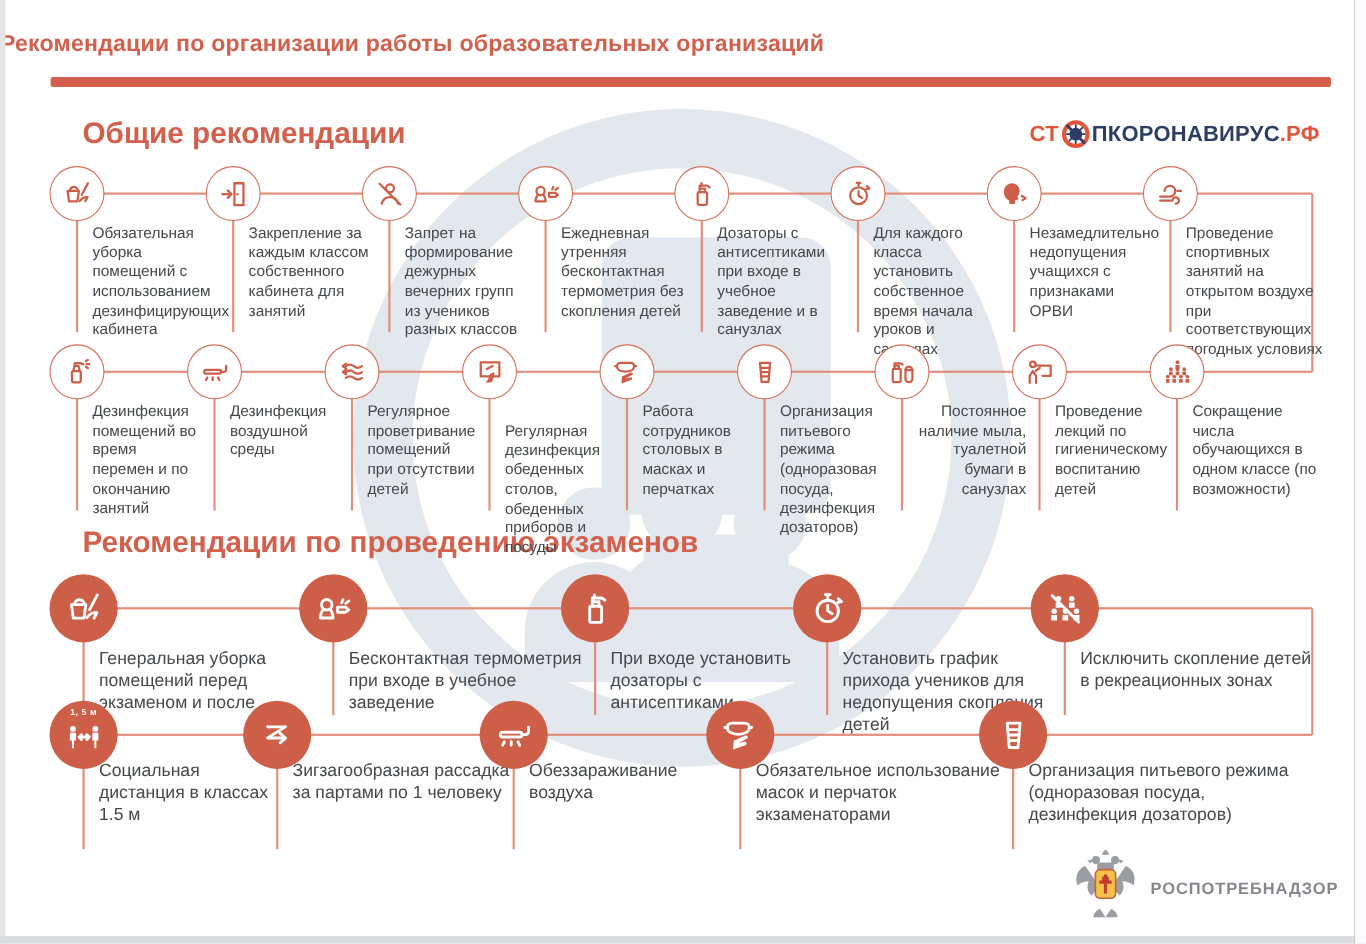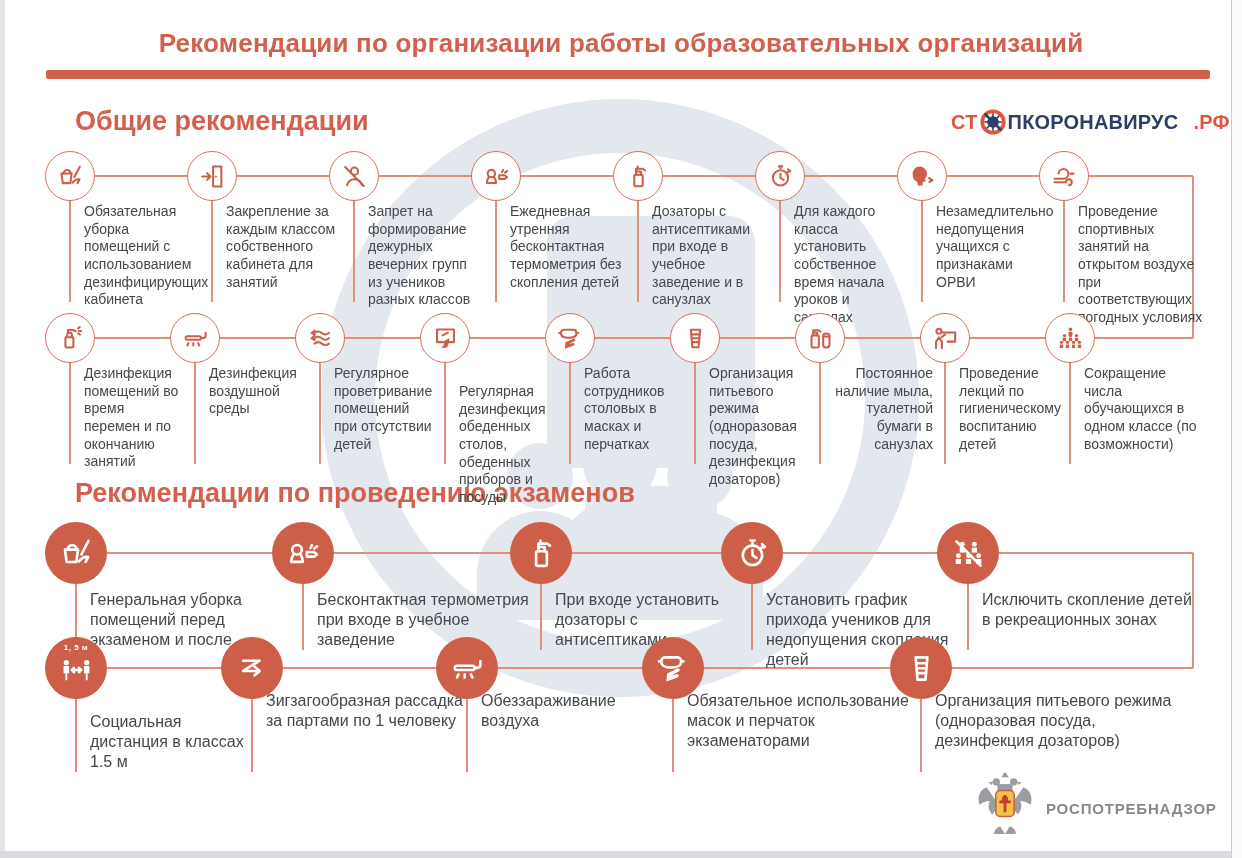--- a/index.html
+++ b/index.html
@@ -9,31 +9,31 @@
     --accent:#d2604c; --line:#e18f7b; --fill:#cd5f49; --ink:#44484b;
     --navy:#2c3e66; --logored:#e2553a; --wm:#e3e7ee;
   }
   .edge-left{position:absolute;left:0;top:0;width:5px;height:858px;background:#e5e5ea;z-index:3;}
   .edge-bottom{position:absolute;left:0;top:851px;width:1242px;height:7px;background:#d9dbe0;z-index:3;}
   .edge-rightline{position:absolute;left:1231px;top:0;width:1px;height:858px;background:#c9ccd1;z-index:3;}
   .edge-rightpad{position:absolute;left:1232px;top:0;width:10px;height:858px;background:#fbfbfd;z-index:3;}
 
   #watermark{position:absolute;left:285px;top:88px;width:670px;height:645px;z-index:0;}
 
-  .page-title{position:absolute;left:0;top:28px;width:1242px;text-align:center;
-    font-size:26px;font-weight:700;color:var(--accent);letter-spacing:.2px;z-index:1;}
+  .page-title{position:absolute;left:0;top:28px;width:1242px;
+    font-size:21px;font-weight:700;color:var(--accent);letter-spacing:.2px;z-index:1;}
   .divider{position:absolute;left:46px;top:70px;width:1164px;height:9px;background:var(--accent);
     border-radius:2px;z-index:1;}
   .section-heading{position:absolute;font-size:27px;font-weight:700;color:var(--accent);z-index:1;}
   #heading-general{left:75px;top:106px;}
   #heading-exams{left:75px;top:478px;}
 
   #stop-logo{position:absolute;left:936px;top:106px;height:32px;display:flex;align-items:center;
     font-weight:700;font-size:20px;letter-spacing:.2px;z-index:1;}
-  #stop-logo .red{color:var(--logored);margin-left:15px;}
+  #stop-logo .red{color:var(--logored);}
   #stop-logo .blue{color:var(--navy);}
   #stop-logo svg{margin:0 1px;}
 
   .hline{position:absolute;height:2px;background:var(--line);z-index:1;}
   .vline{position:absolute;width:2px;background:var(--line);z-index:1;}
   .circle{position:absolute;border-radius:50%;display:flex;align-items:center;justify-content:center;z-index:2;}
   .circle.outline{background:#fff;border:1.6px solid #d4705a;color:var(--fill);box-sizing:border-box;}
   .circle.filled{background:var(--fill);color:#fff;}
   .circle svg{display:block;}
   .icon-label{position:absolute;top:6px;left:0;width:100%;text-align:center;
@@ -329,21 +329,21 @@
           <g fill="currentColor" stroke="none">
             <circle cx="5.4" cy="8.2" r="1.7"></circle>
             <path d="M3.6 10.4h3.6V15H6v4.6H4.8V15H3.6z"></path>
             <circle cx="18.6" cy="8.2" r="1.7"></circle>
             <path d="M16.8 10.4h3.6V15h-1.2v4.6H18V15h-1.2z"></path>
           </g>
           <path d="M9 13h6M10.4 11.6L9 13l1.4 1.4M13.6 11.6L15 13l-1.4 1.4"></path>
         </svg>
         <div class="icon-label">1, 5 м</div>
       </div>
-      <div class="item-text" style="left: 90px; top: 691px; width: 162px; font-size: 16px; margin-top: 21px;">Социальная дистанция в классах 1.5 м</div>
+      <div class="item-text" style="left: 90px; top: 691px; width: 162px; font-size: 16px;">Социальная дистанция в классах 1.5 м</div>
       <div class="vline" style="left: 251px; top: 694px; height: 78px;"></div>
       <div class="circle filled" style="left: 221px; top: 637px; width: 62px; height: 62px;">
         <svg viewBox="0 0 24 24" width="37" height="37" fill="none" stroke="currentColor" stroke-width="1.7" stroke-linecap="round" stroke-linejoin="round">
           <path d="M6 7h10.4"></path>
           <path d="M16.4 7L6 13.6h10.2"></path>
           <path d="M13.4 10.8l3.2 2.8-3.2 2.8"></path>
         </svg>
       </div>
       <div class="item-text" style="left: 266px; top: 691px; width: 201px; font-size: 16px;">Зигзагообразная рассадка за партами по 1 человеку</div>
       <div class="vline" style="left: 466px; top: 694px; height: 78px;"></div>

